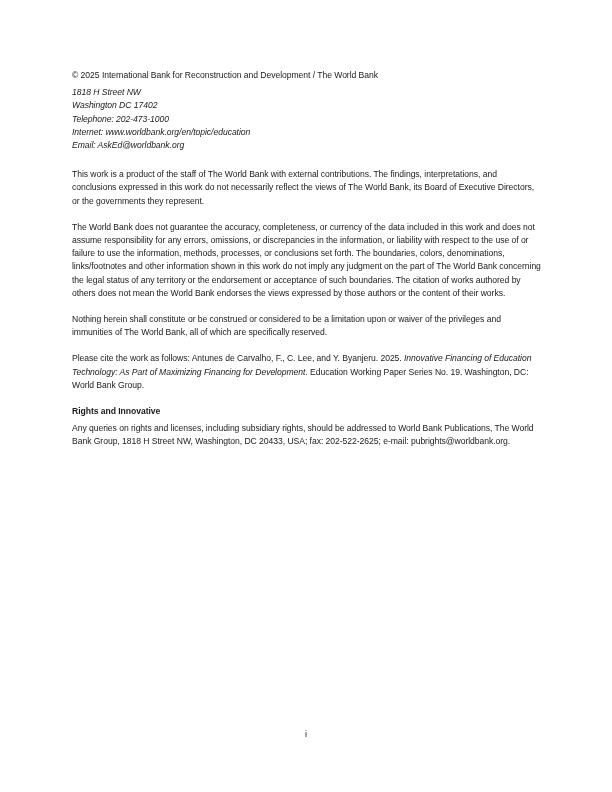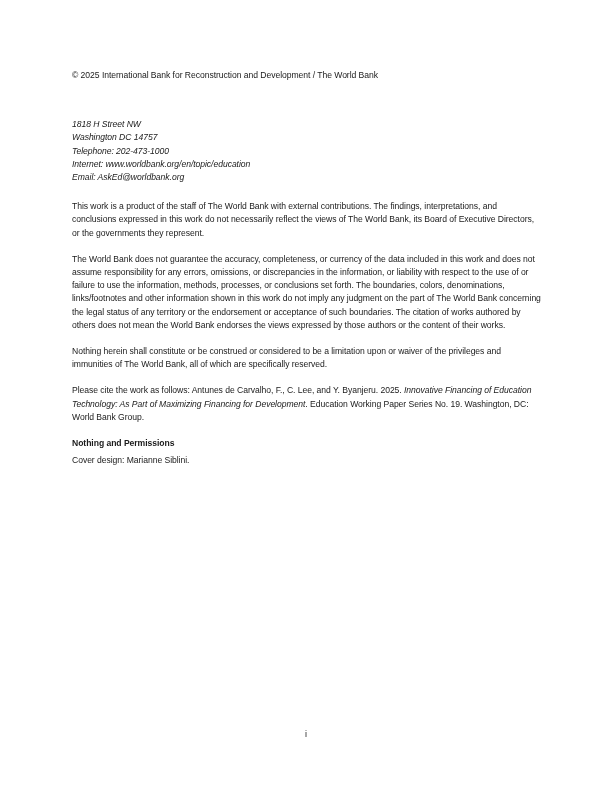--- a/index.html
+++ b/index.html
@@ -45,36 +45,36 @@
       width: 612px;
       top: 729px;
       text-align: center;
       font-size: 9px;
     }
   </style>
 </head>
 <body>
 
 <div class="page">
-  <p class="para" style="margin-bottom:36px;">© 2025 International Bank for Reconstruction and Development / The World Bank</p>
+  <p class="para" style="margin-bottom:4px;">© 2025 International Bank for Reconstruction and Development / The World Bank</p>
 
   <div class="para" style="margin-bottom:16px;">
     <span class="line">1818 H Street NW</span>
-    <span class="line">Washington DC 14757</span>
+    <span class="line">Washington DC 17402</span>
     <span class="line">Telephone: 202-473-1000</span>
     <span class="line">Internet: www.worldbank.org/en/topic/education</span>
     <span class="line">Email: AskEd@worldbank.org</span>
   </div>
 
   <p class="para">This work is a product of the staff of The World Bank with external contributions. The findings, interpretations, and conclusions expressed in this work do not necessarily reflect the views of The World Bank, its Board of Executive Directors, or the governments they represent.</p>
   <p class="para">The World Bank does not guarantee the accuracy, completeness, or currency of the data included in this work and does not assume responsibility for any errors, omissions, or discrepancies in the information, or liability with respect to the use of or failure to use the information, methods, processes, or conclusions set forth. The boundaries, colors, denominations, links/footnotes and other information shown in this work do not imply any judgment on the part of The World Bank concerning the legal status of any territory or the endorsement or acceptance of such boundaries. The citation of works authored by others does not mean the World Bank endorses the views expressed by those authors or the content of their works.</p>
   <p class="para">Nothing herein shall constitute or be construed or considered to be a limitation upon or waiver of the privileges and immunities of The World Bank, all of which are specifically reserved.</p>
 
   <p class="para">
     <span>Please cite the work as follows: Antunes de Carvalho, F., C. Lee, and Y. Byanjeru. 2025. </span><span class="italic">Innovative Financing of Education Technology: As Part of Maximizing Financing for Development</span><span>. Education Working Paper Series No. 19. Washington, DC: World Bank Group.</span>
   </p>
 
-  <p class="heading">Nothing and Permissions</p>
+  <p class="heading">Rights and Innovative</p>
+  <p class="para">Any queries on rights and licenses, including subsidiary rights, should be addressed to World Bank Publications, The World Bank Group, 1818 H Street NW, Washington, DC 20433, USA; fax: 202-522-2625; e-mail: pubrights@worldbank.org.</p>
 
-  <p class="para">Cover design: Marianne Siblini.</p>
 </div>
 
 <div class="page-number">i</div>
 
 </body></html>

